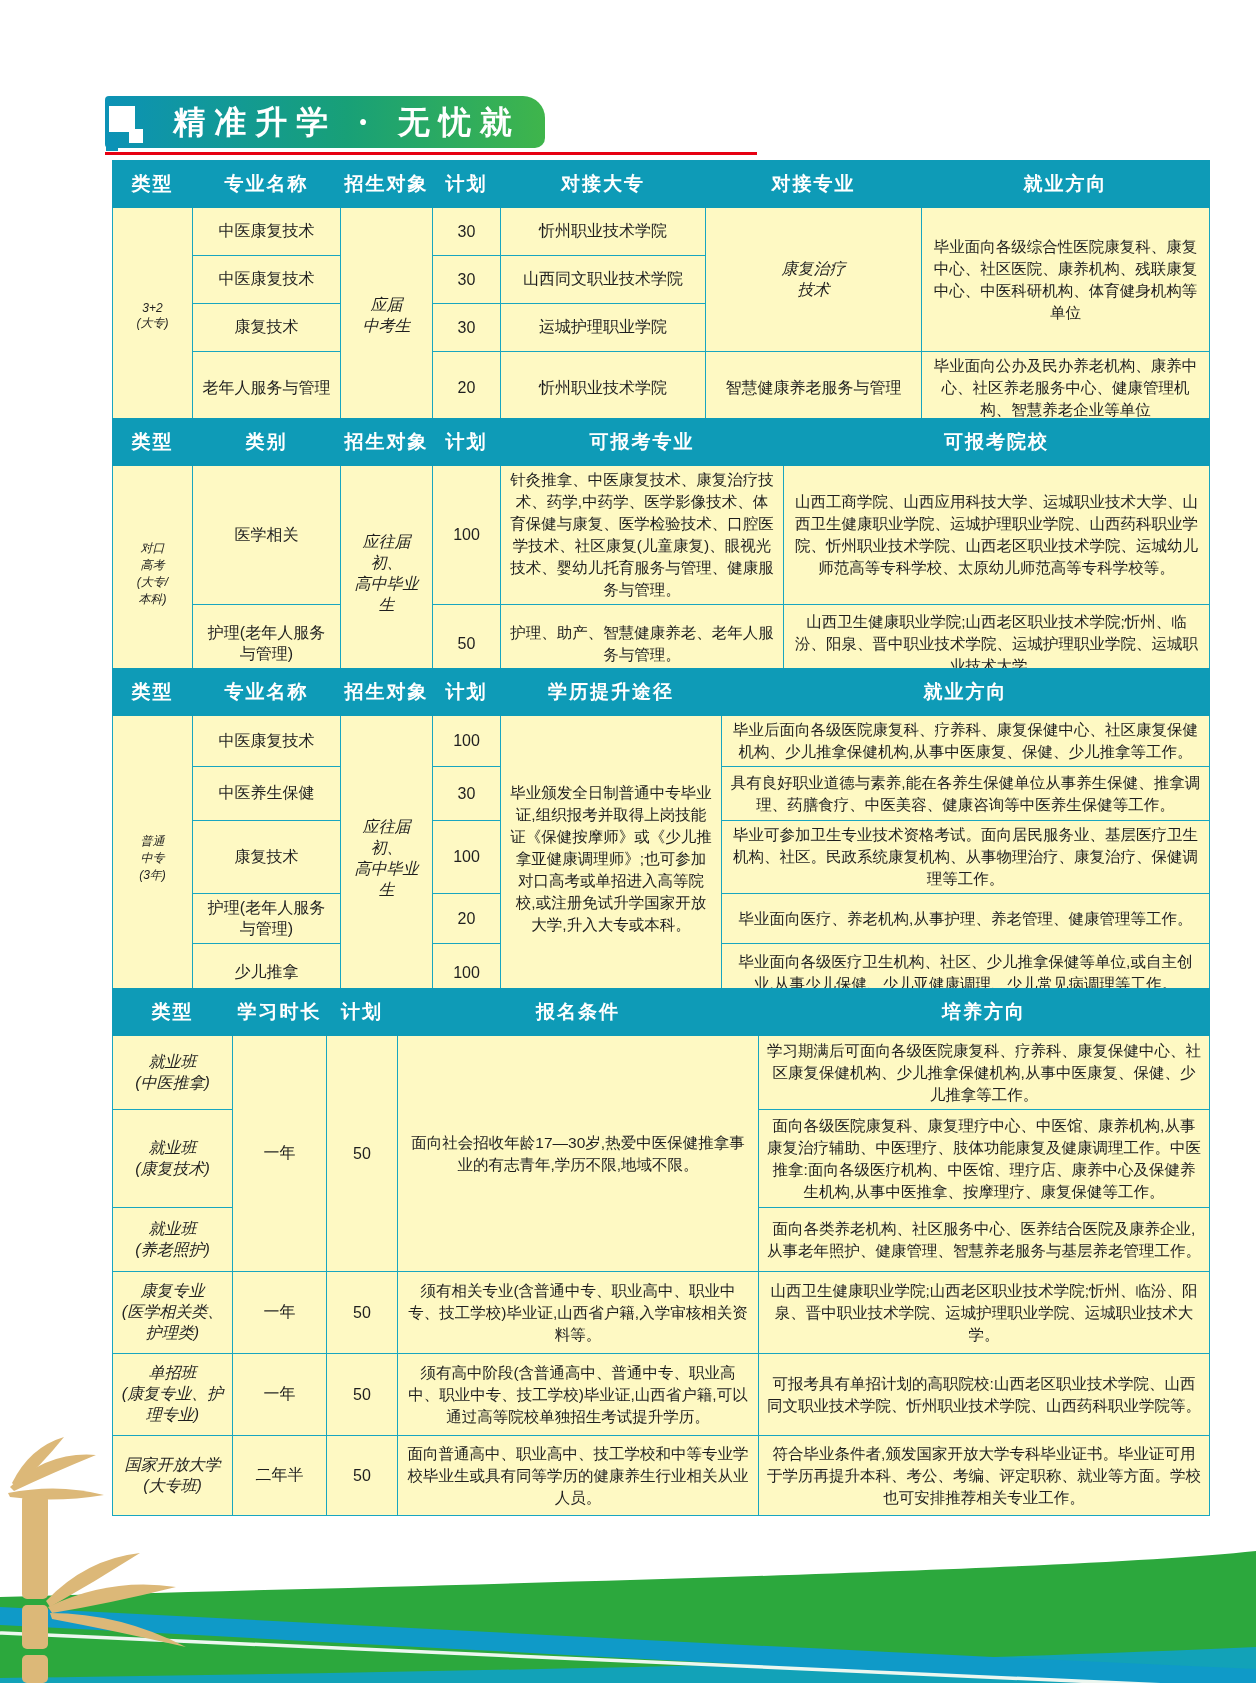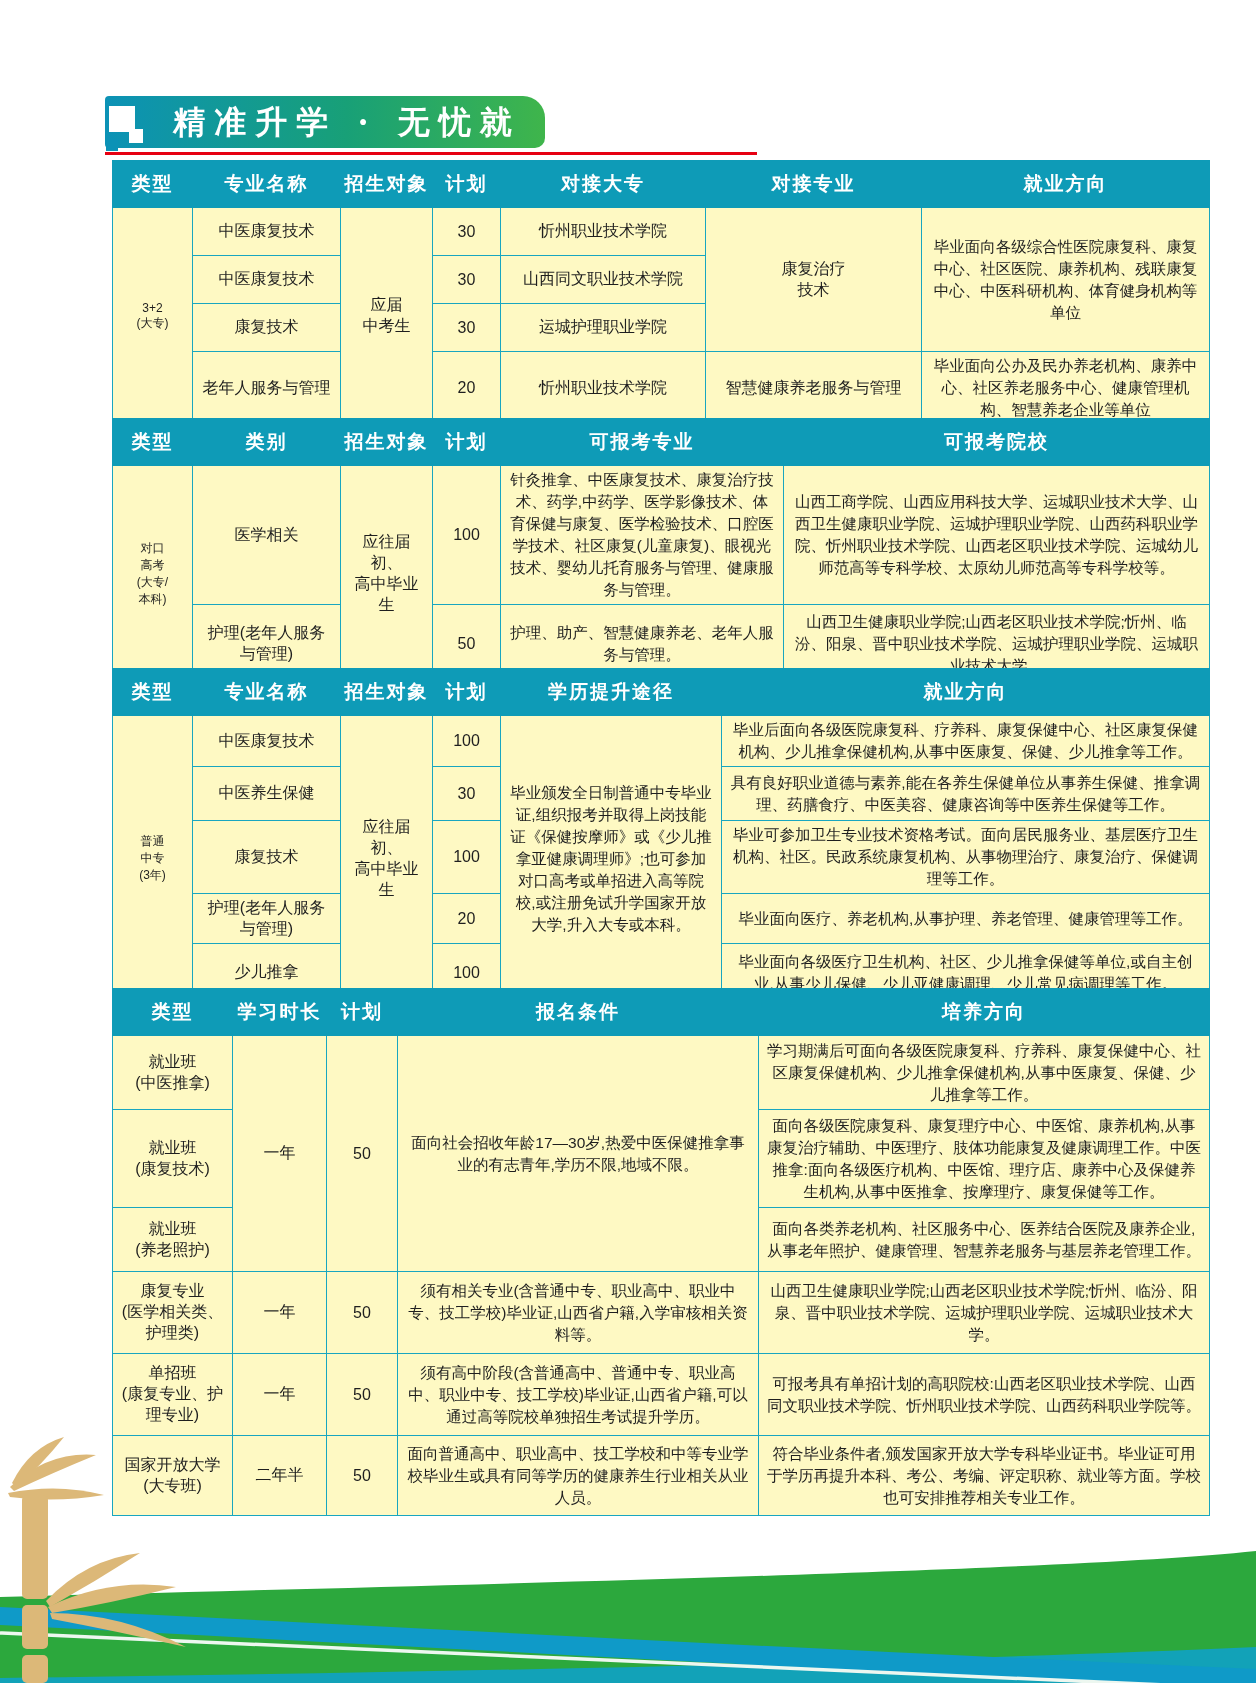--- a/index.html
+++ b/index.html
@@ -34,21 +34,21 @@
     margin-left:24px;
   }
   table.tbl td { border:1.6px solid #18A6C0; vertical-align:middle; padding:3px 8px; }
   table.tbl tr.head th {
     background:#0E9BB7; border:1.6px solid #0E9BB7; color:#ffffff;
     font-size:19px; font-weight:bold; letter-spacing:2px; height:46px; padding:0 2px;
   }
   td.c { text-align:center; font-size:16px; }
   td.l { text-align:center; font-size:15.5px; line-height:1.42; padding:5px 11px; }
   td.big { font-size:12px; }
-  .pre { white-space:pre-line; }
+  .pre { white-space:pre-line;font-style:italic; }
 </style>
 </head>
 <body>
 
 <div class="page">
 
   <div class="banner">
     <div class="banner-title">精准升学 · 无忧就业</div>
   </div>
   <div class="sq sq-big"></div>

